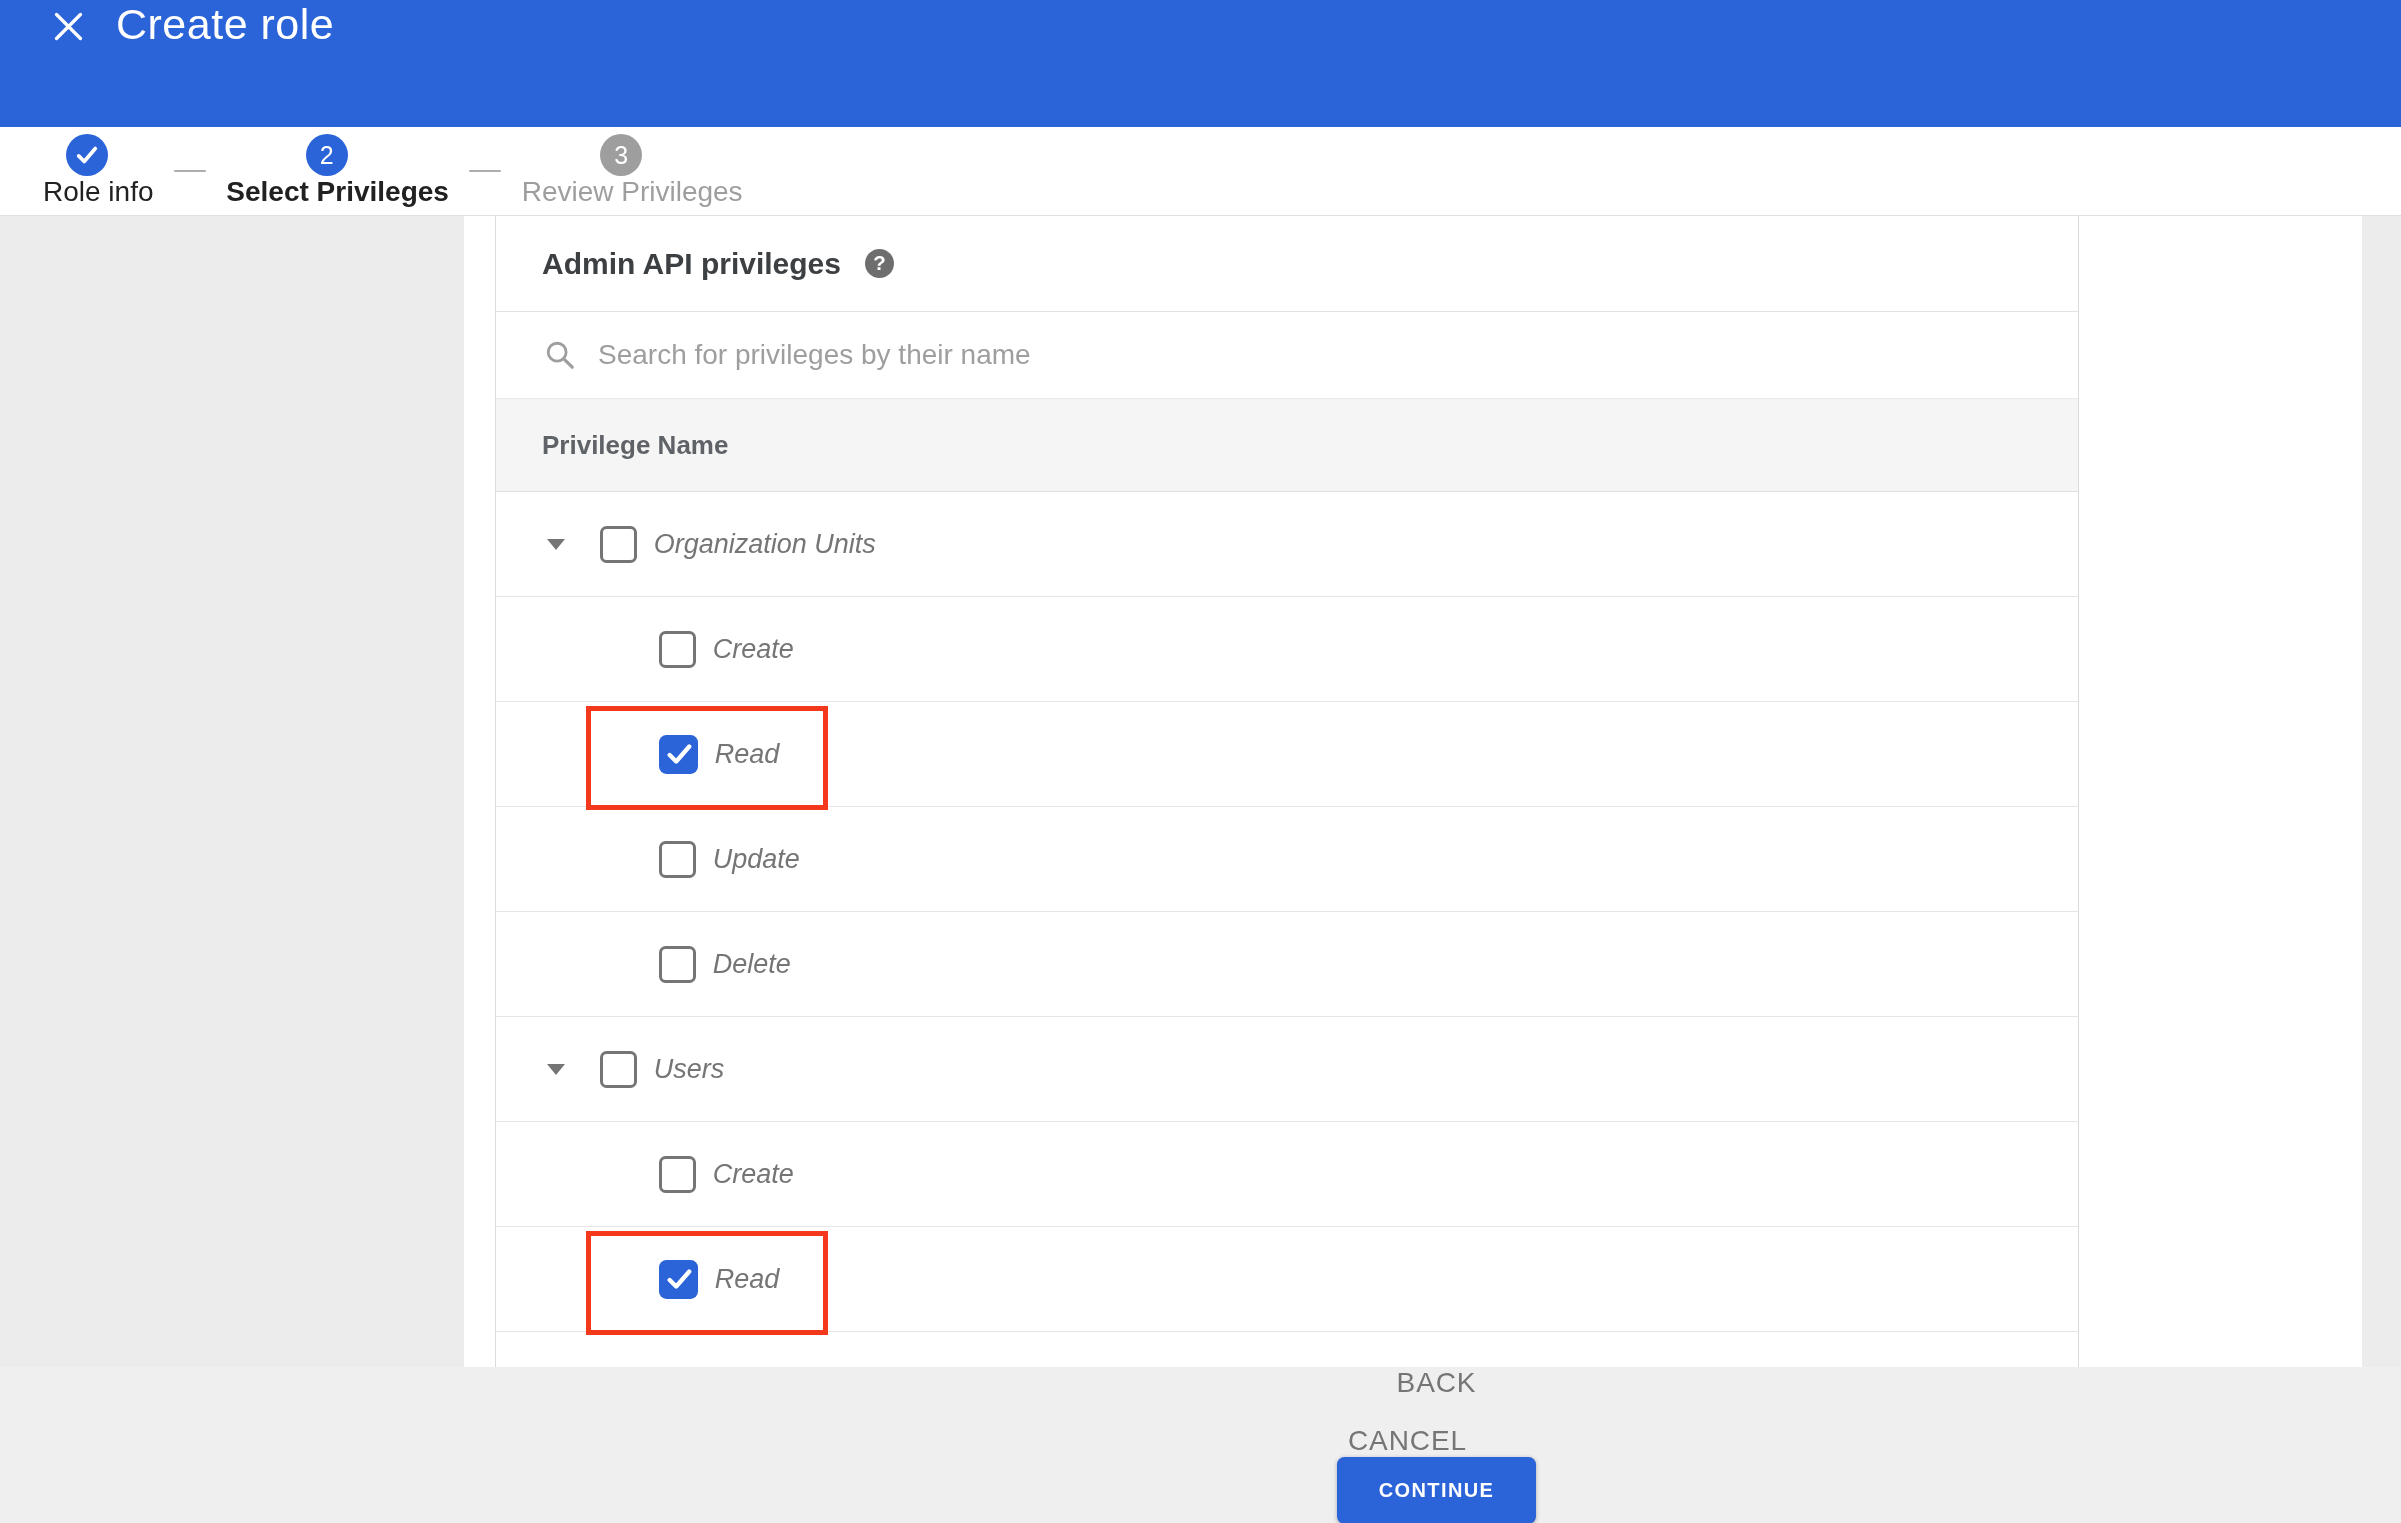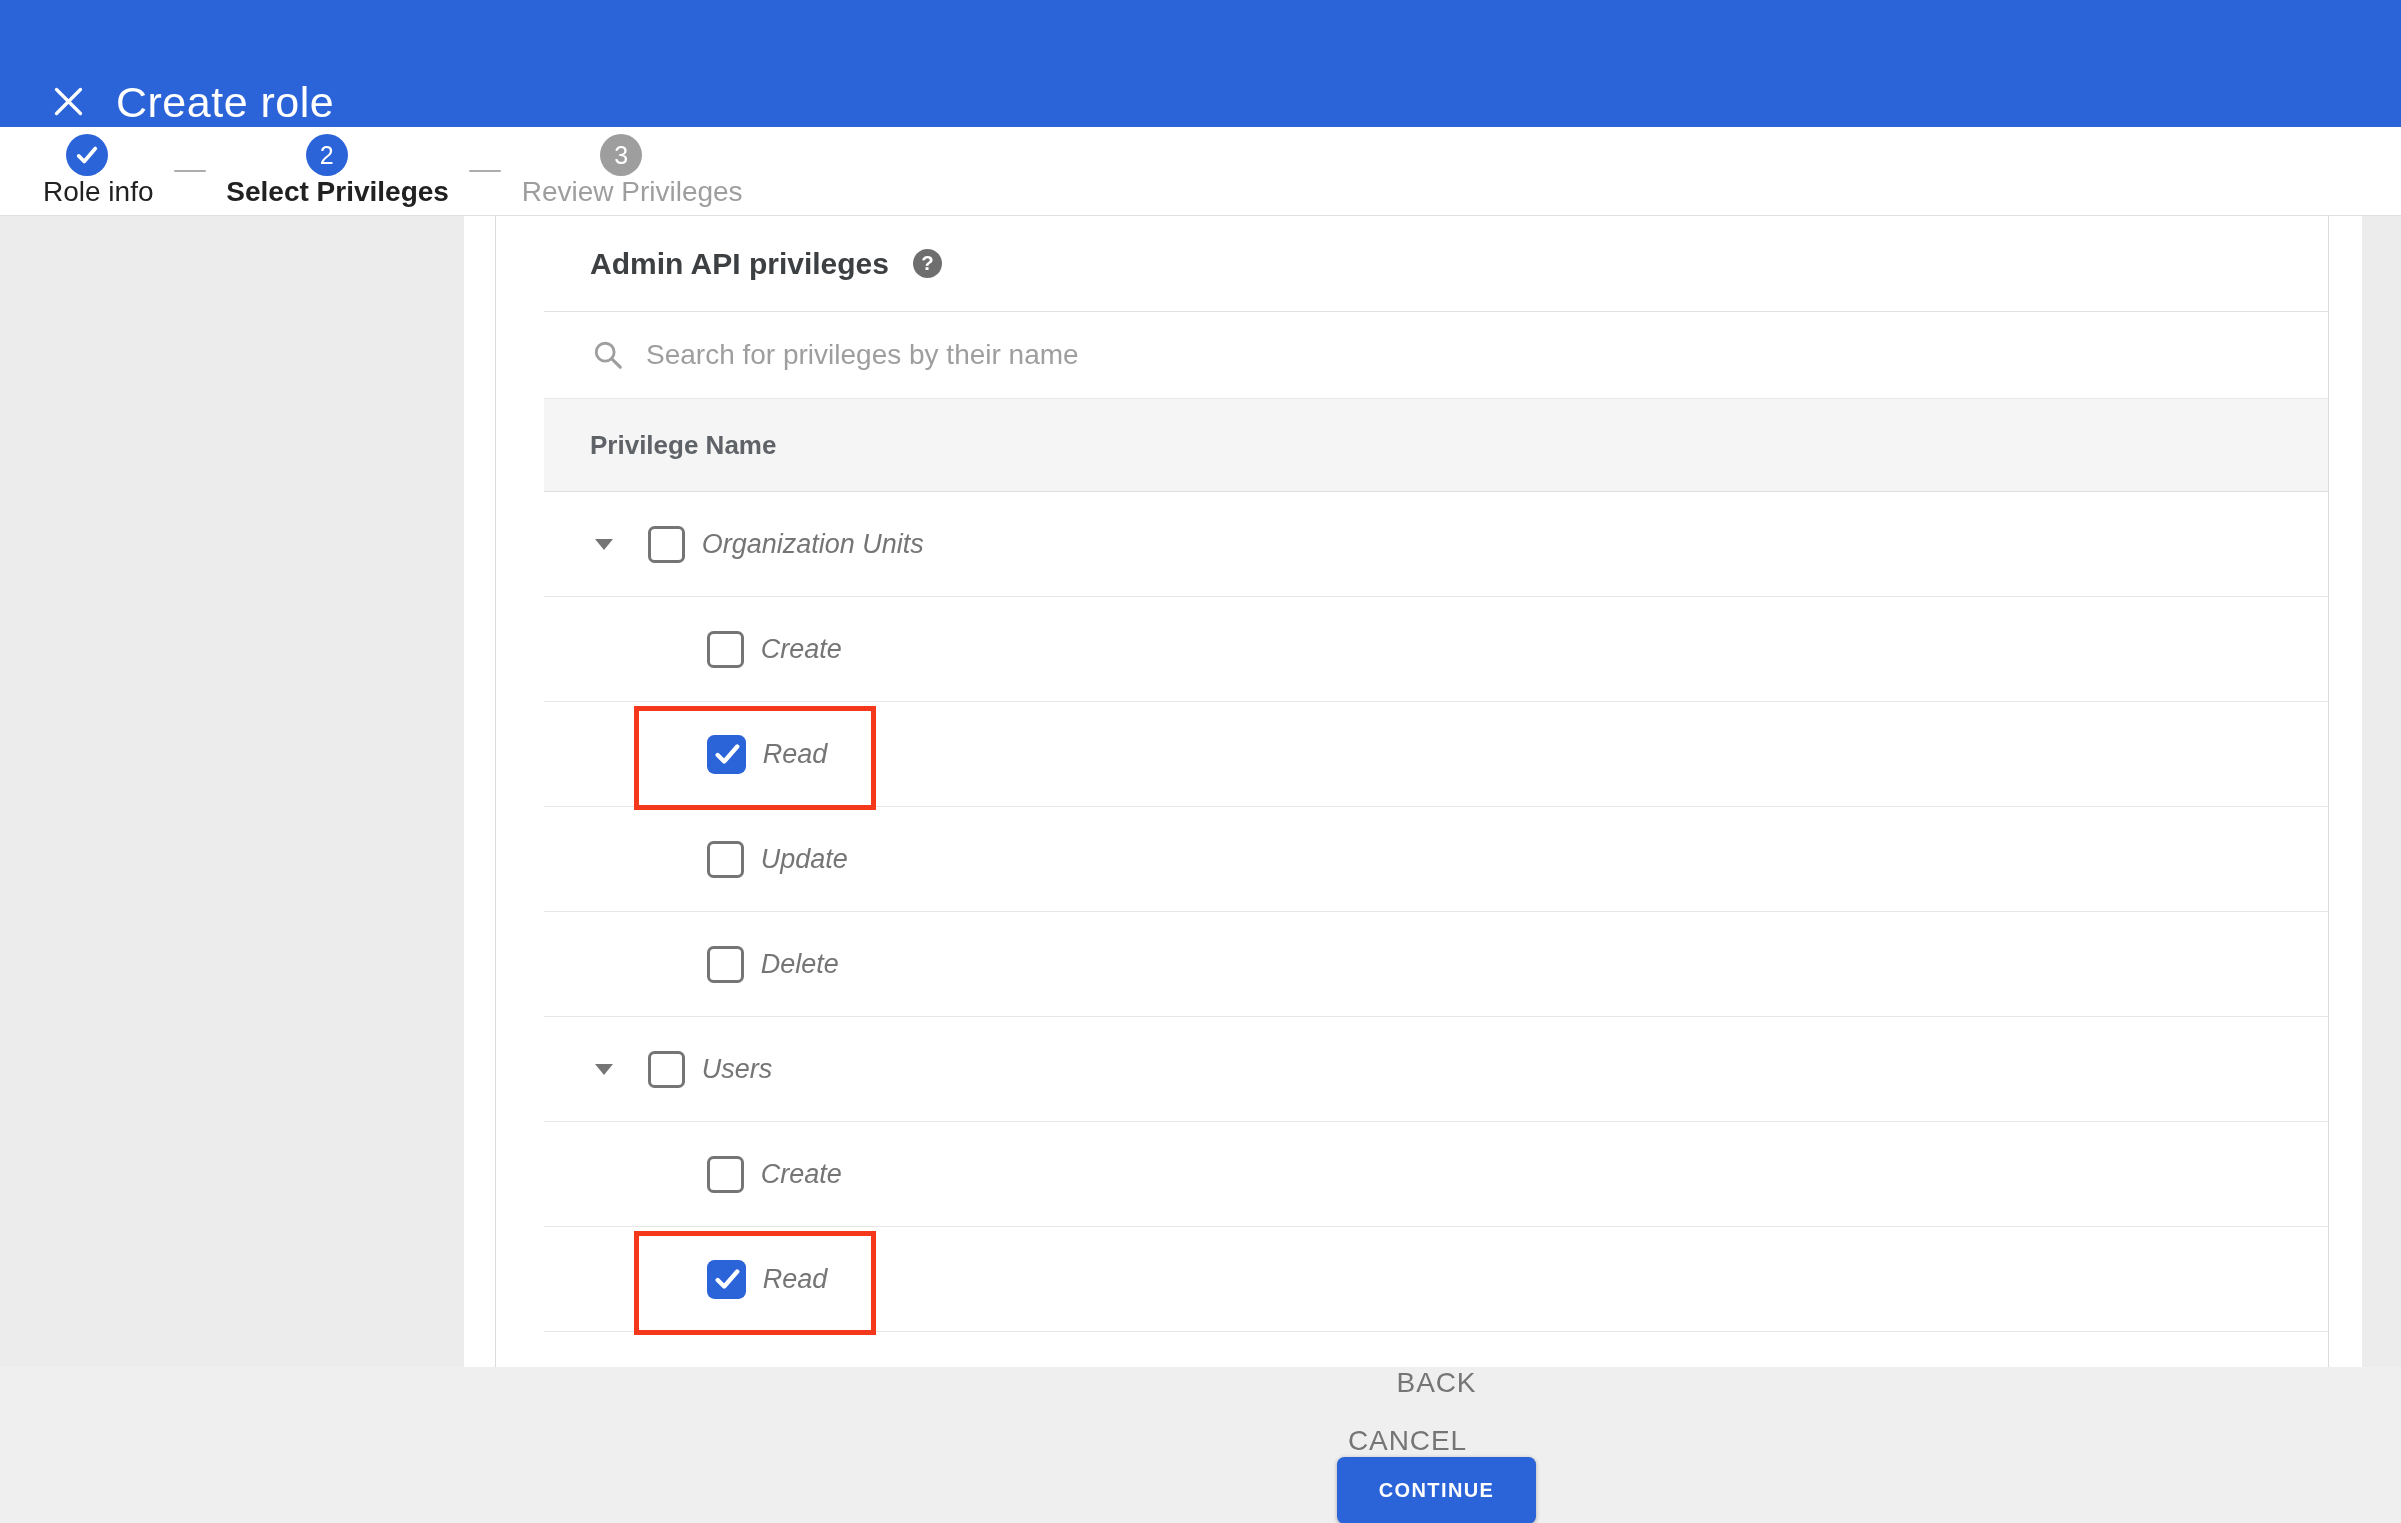--- a/index.html
+++ b/index.html
@@ -8,21 +8,21 @@
   }
   *{margin:0;padding:0;box-sizing:border-box;}
   html,body{width:2401px;height:1524px;}
   body{
     font-family:"Liberation Sans","DejaVu Sans",sans-serif;
     overflow:hidden;background:#fff;
   }
   
   .hdr{
     height:127px;background:var(--accent);
-    display:flex;align-items:flex-end;padding-left:42px;
+    display:flex;align-items:flex-start;padding-left:42px;
   }
   .close-btn{
     width:52px;height:52px;background:none;border:none;cursor:pointer;
     display:flex;align-items:center;justify-content:center;flex:none;
   }
   .hdr-title{
     color:#fff;font-size:43px;font-weight:400;margin-left:22px;
     letter-spacing:0.5px;white-space:nowrap;
   }
   
@@ -43,22 +43,22 @@
   .connector{
     width:32px;height:2.8px;background:#adadad;border-radius:1.9px;
     margin:0 20.4px;flex:none;
   }
   
   .body-region{height:1151px;background:#ececec;position:relative;}
   .scroll-panel{
     position:absolute;left:464px;top:0;width:1898px;height:100%;background:#fff;
   }
   .card{
-    margin-left:31px;width:1834px;height:100%;
-    border-left:1.9px solid #dbdbdb;border-right:1.9px solid #dbdbdb;background:#fff;padding-left:48px;
+    margin-left:31px;width:1584px;height:100%;
+    border-left:1.9px solid #dbdbdb;border-right:1.9px solid #dbdbdb;background:#fff;
   }
   .card-heading{
     height:96px;border-bottom:1.9px solid #e2e2e2;
     display:flex;align-items:center;padding-left:46px;
   }
   .card-heading h2{font-size:30px;font-weight:700;color:#3c4043;}
   .help{
     width:29px;height:29px;border-radius:50%;background:#6e6e6e;color:#fff;
     font-size:20.4px;font-weight:700;display:flex;align-items:center;justify-content:center;
     margin-left:24px;cursor:pointer;flex:none;

